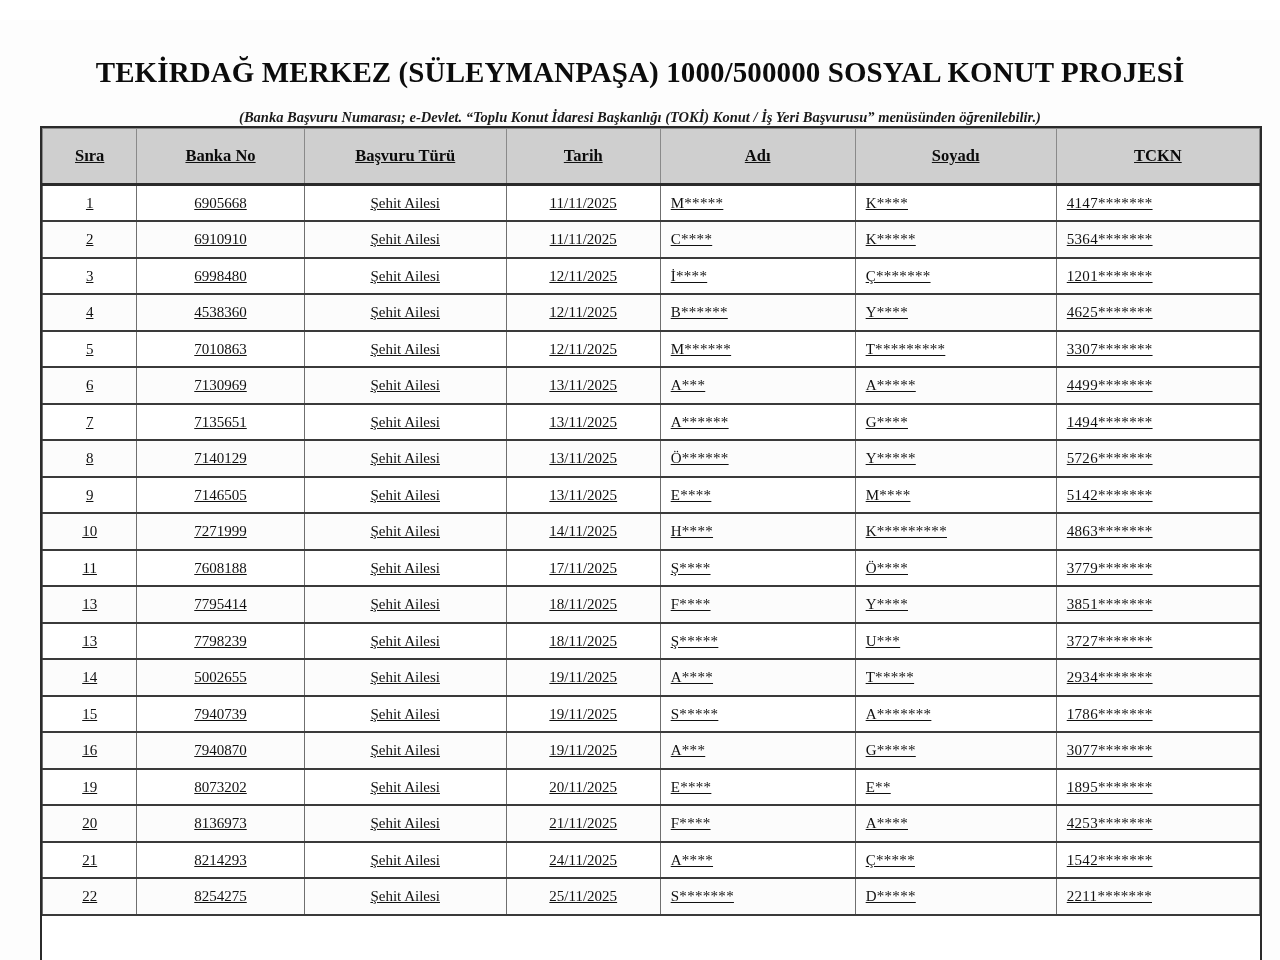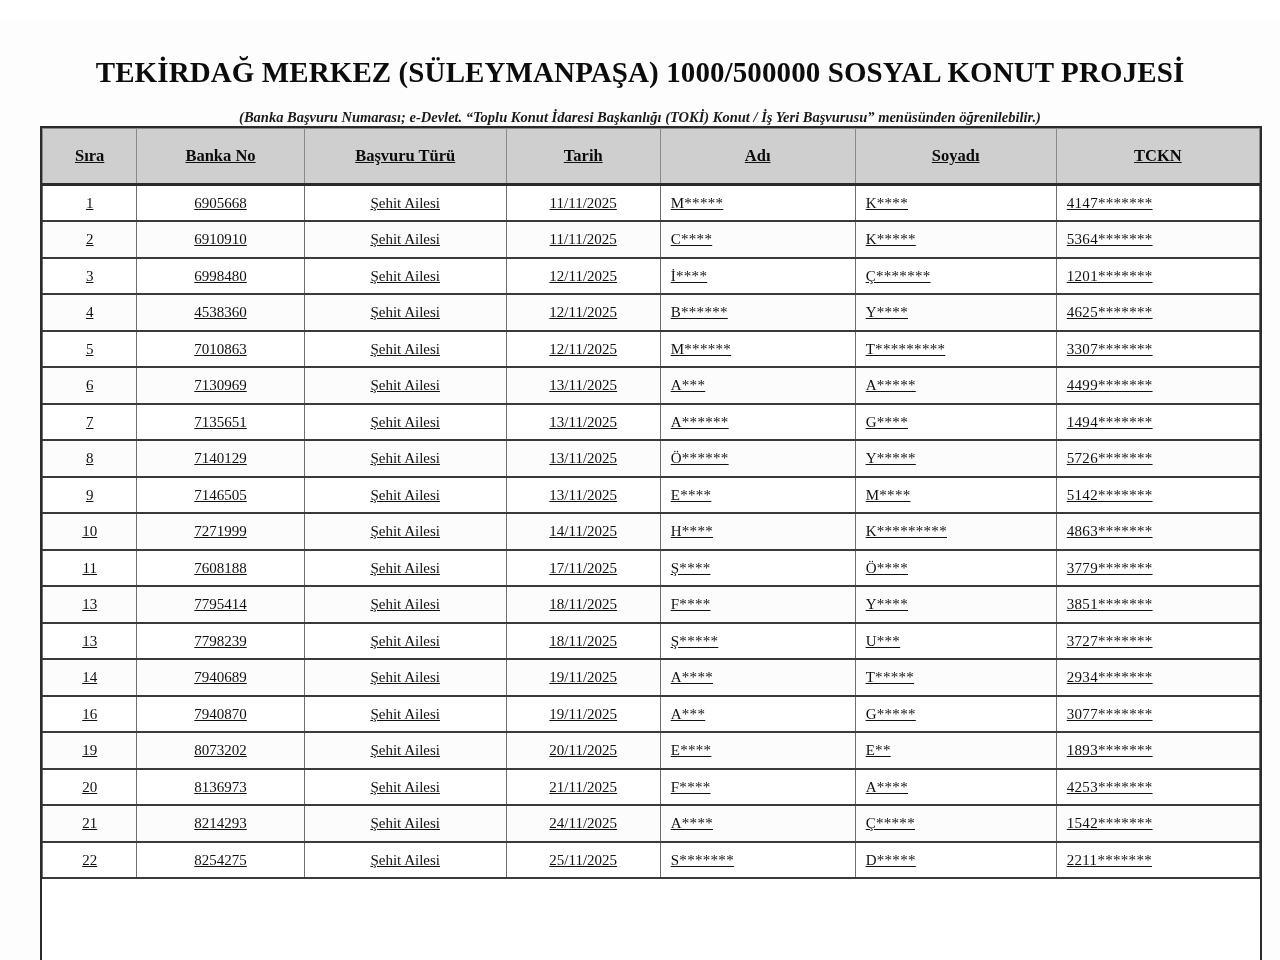--- a/index.html
+++ b/index.html
@@ -257,44 +257,53 @@
             <td class="center">13</td>
             <td class="center">7798239</td>
             <td class="center">Şehit Ailesi</td>
             <td class="center">18/11/2025</td>
             <td class="left mask">Ş*****</td>
             <td class="left mask">U***</td>
             <td class="left mask">3727*******</td>
           </tr>
           <tr>
             <td class="center">14</td>
-            <td class="center">7940689</td>
+            <td class="center">5002655</td>
             <td class="center">Şehit Ailesi</td>
             <td class="center">19/11/2025</td>
             <td class="left mask">A****</td>
             <td class="left mask">T*****</td>
             <td class="left mask">2934*******</td>
           </tr>
           <tr>
+            <td class="center">15</td>
+            <td class="center">7940739</td>
+            <td class="center">Şehit Ailesi</td>
+            <td class="center">19/11/2025</td>
+            <td class="left mask">S*****</td>
+            <td class="left mask">A*******</td>
+            <td class="left mask">1786*******</td>
+          </tr>
+          <tr>
             <td class="center">16</td>
             <td class="center">7940870</td>
             <td class="center">Şehit Ailesi</td>
             <td class="center">19/11/2025</td>
             <td class="left mask">A***</td>
             <td class="left mask">G*****</td>
             <td class="left mask">3077*******</td>
           </tr>
           <tr>
             <td class="center">19</td>
             <td class="center">8073202</td>
             <td class="center">Şehit Ailesi</td>
             <td class="center">20/11/2025</td>
             <td class="left mask">E****</td>
             <td class="left mask">E**</td>
-            <td class="left mask">1893*******</td>
+            <td class="left mask">1895*******</td>
           </tr>
           <tr>
             <td class="center">20</td>
             <td class="center">8136973</td>
             <td class="center">Şehit Ailesi</td>
             <td class="center">21/11/2025</td>
             <td class="left mask">F****</td>
             <td class="left mask">A****</td>
             <td class="left mask">4253*******</td>
           </tr>

